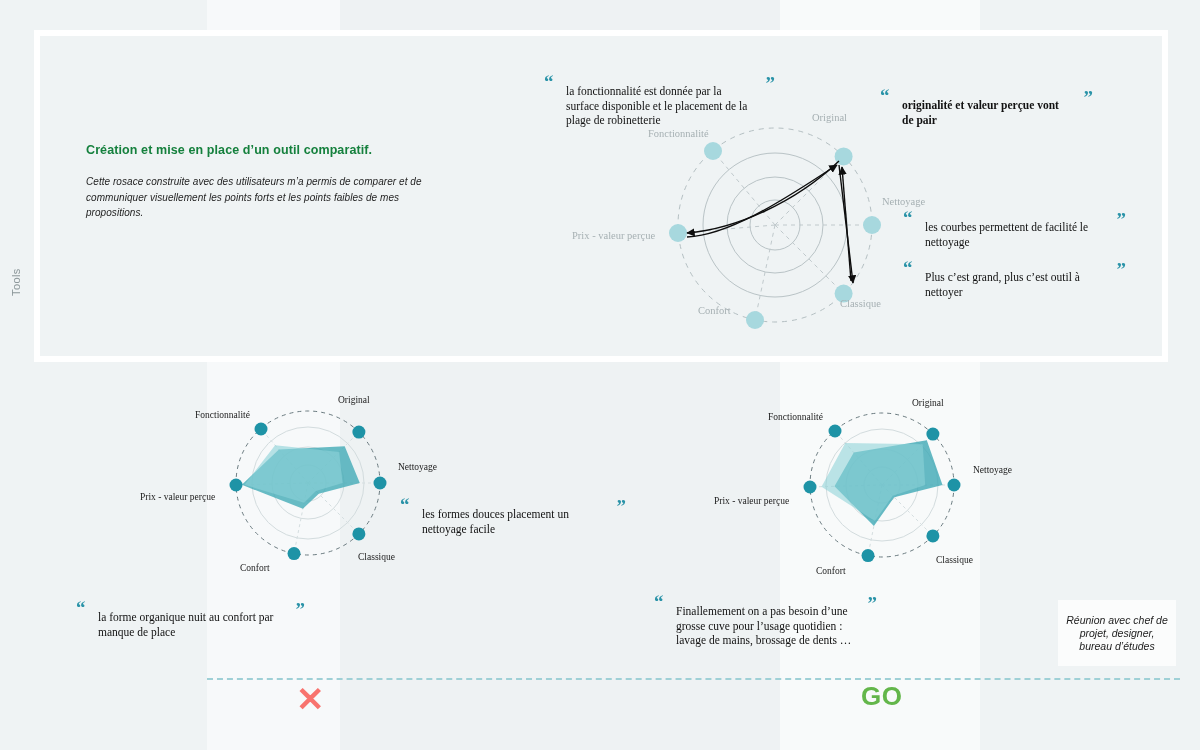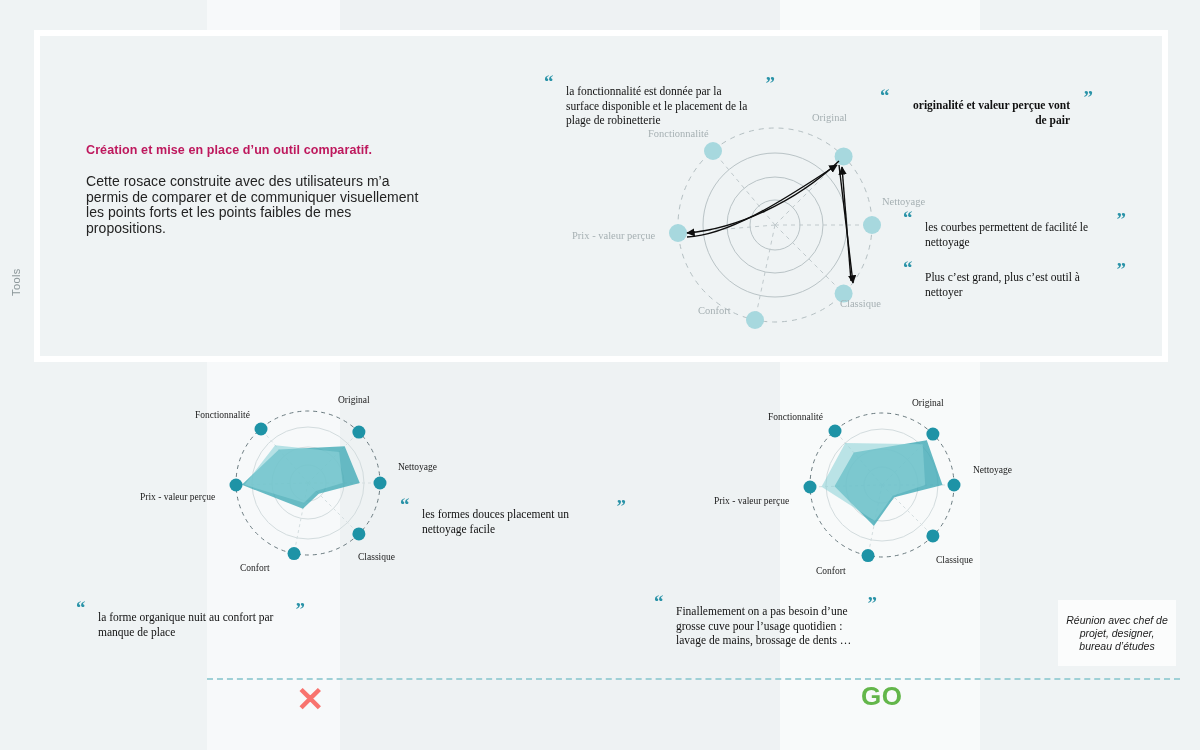--- a/index.html
+++ b/index.html
@@ -29,41 +29,42 @@
 
   
   .top-panel{
     position:absolute;left:34px;top:30px;width:1134px;height:332px;
     border:6px solid #ffffff;background:#eff3f4;box-sizing:border-box;z-index:1;
   }
 
   
   .intro{position:absolute;left:86px;top:143px;width:345px;z-index:4;}
   .intro h1{
-    font-size:12.5px;font-weight:bold;color:#be185d;margin:0 0 17px 0;
+    font-size:12.5px;font-weight:bold;color:#15803d;margin:0 0 17px 0;
     letter-spacing:.1px;
   }
   .intro p{
-    font-size:14px;line-height:15.5px;color:#232323;margin:0 4px 15px 0;
+    font-size:10px;line-height:15.5px;color:#232323;margin:0 4px 15px 0;
     letter-spacing:.05px;
+    font-style:italic;
   }
 
   
   .quote{position:absolute;z-index:6;}
   .qmark{
     position:absolute;color:#2a93a8;font-family:"Liberation Serif",serif;
     font-size:19px;line-height:1;font-weight:bold;letter-spacing:-1px;
   }
   .qopen{left:0;top:0;}
   .qclose{right:0;top:2px;}
   .qtext{
     font-family:"Liberation Serif",serif;font-size:11.5px;line-height:14.5px;
     color:#111;margin-left:22px;margin-right:22px;margin-top:12px;
   }
-  .qtext.bold{font-weight:bold;text-align:right;}
+  .qtext.bold{font-weight:bold;}
 
   
   .chart{position:absolute;z-index:5;}
 
   
   .sep{
     position:absolute;left:207px;top:678px;width:973px;height:0;
     border-top:2px dashed #9fd0d6;z-index:3;
   }
   

